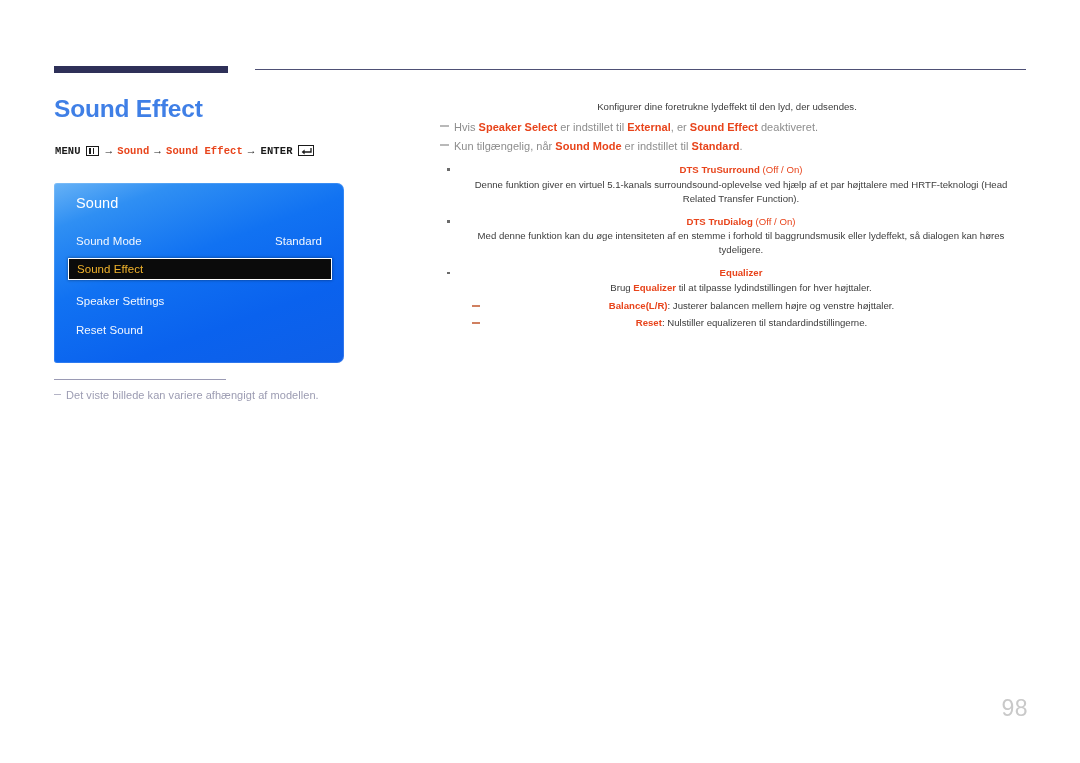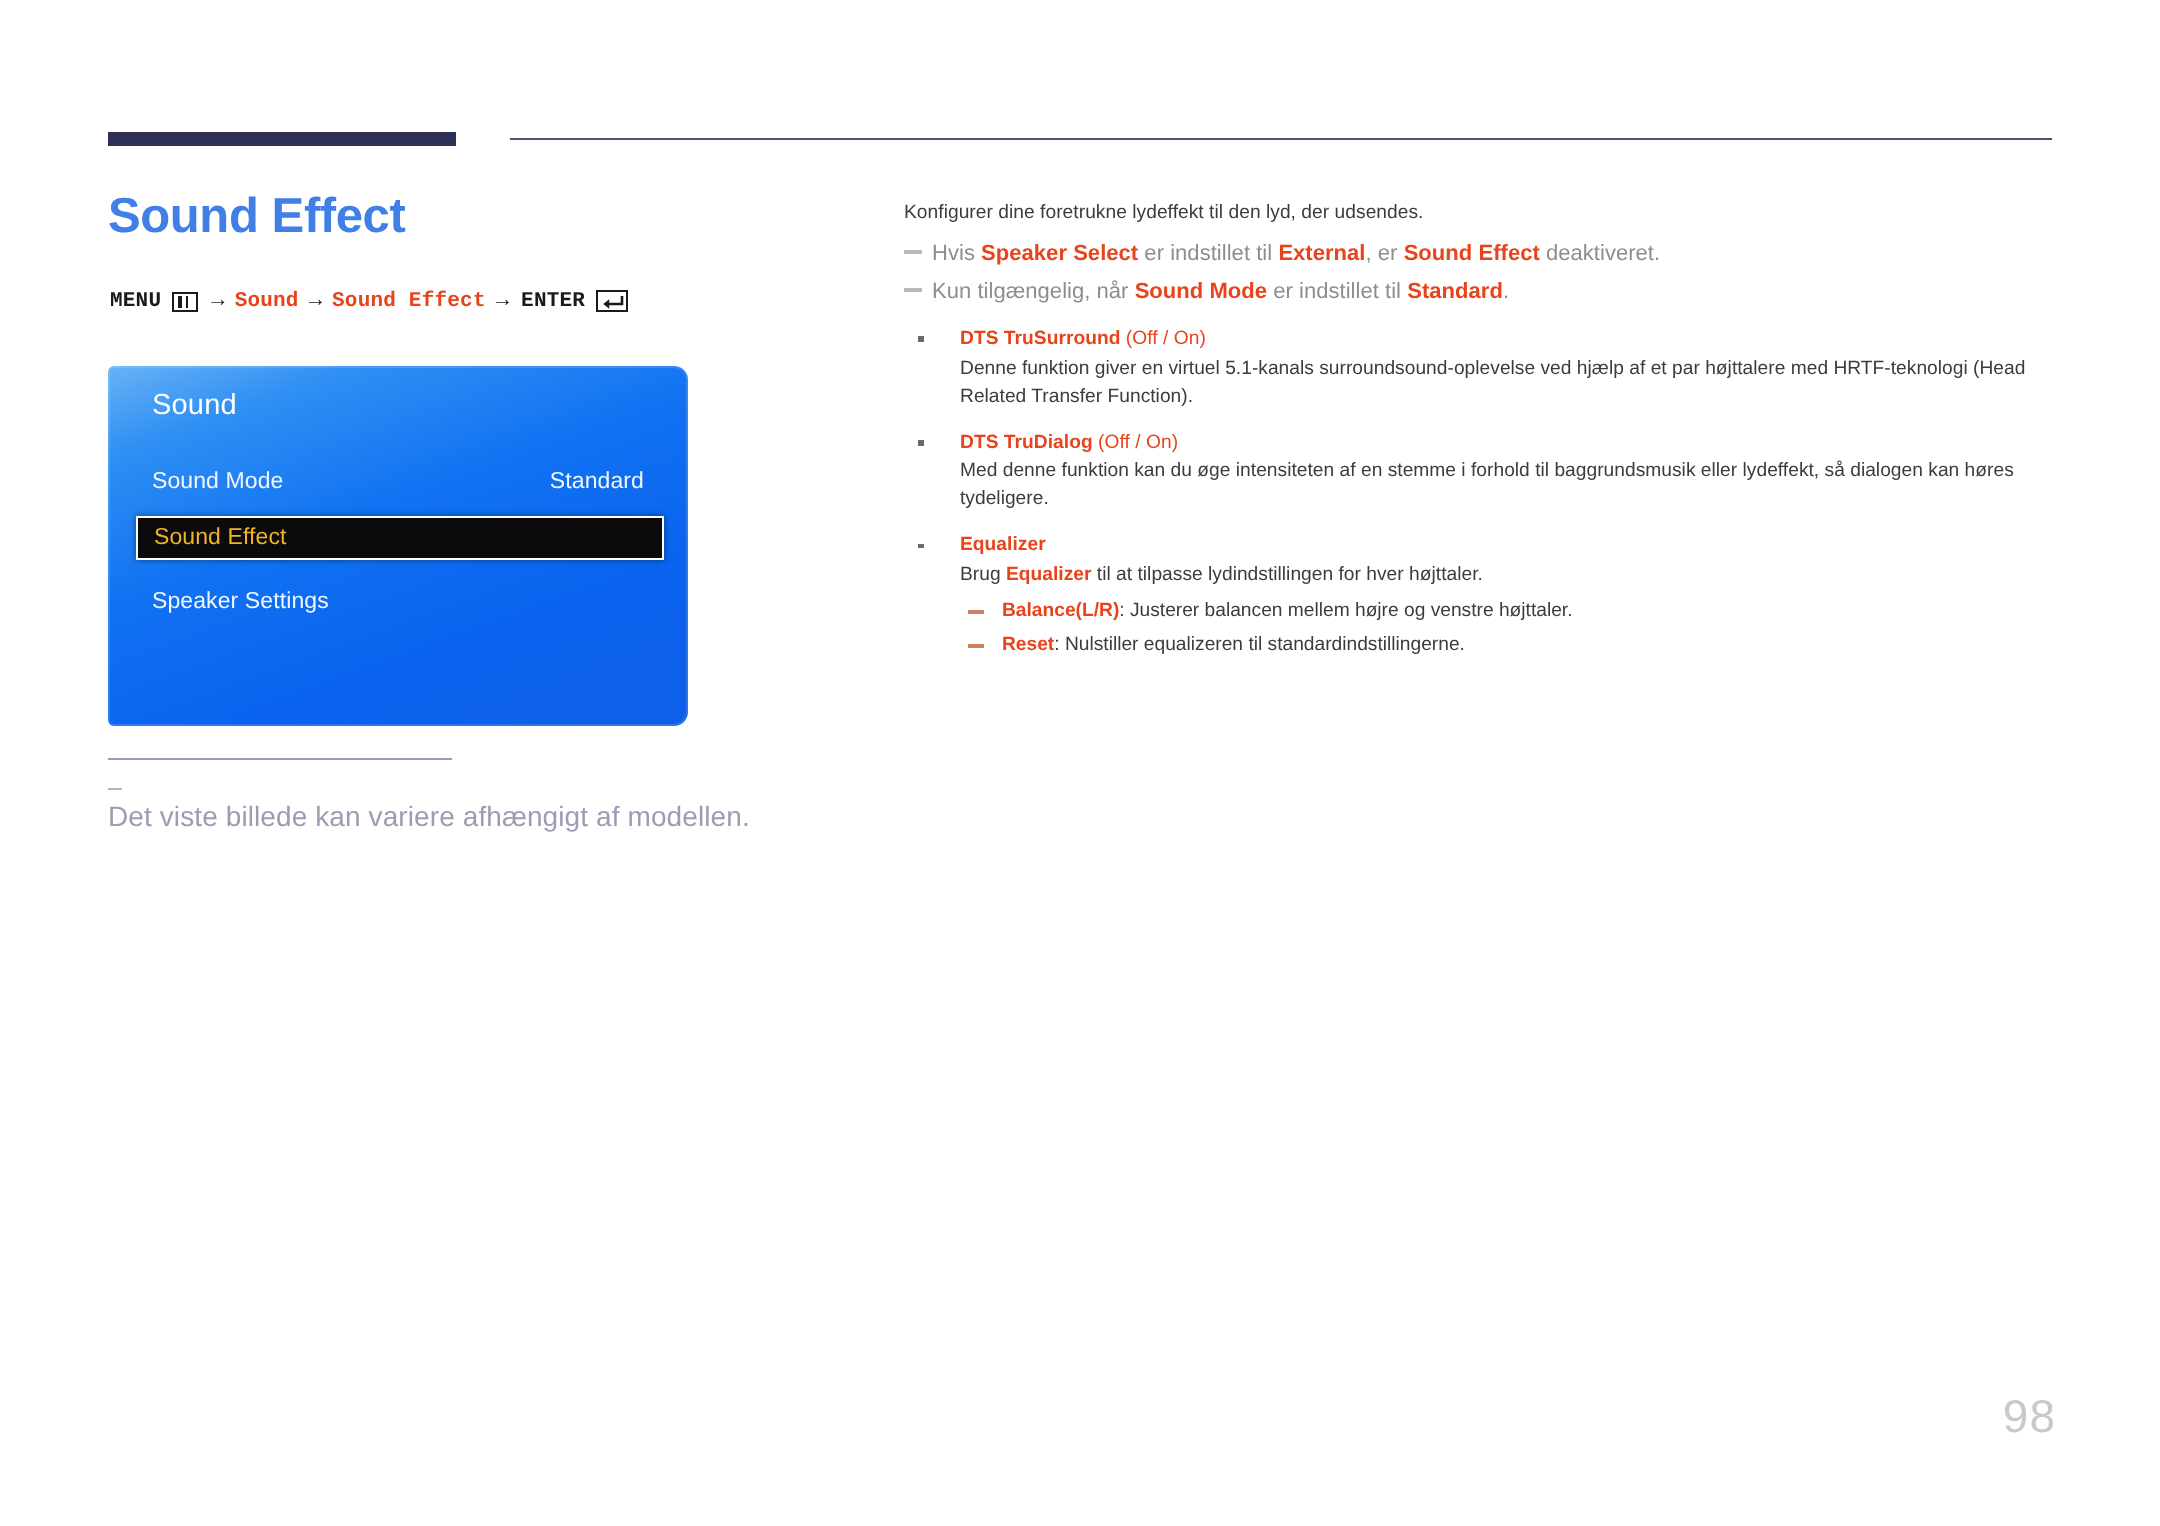--- a/index.html
+++ b/index.html
@@ -165,45 +165,45 @@
   .left-note-rule {
     position: absolute;
     left: 54px; top: 379px;
     width: 172px; height: 1px;
     background: #9a9ab4;
   }
   .left-note {
     position: absolute;
     left: 54px; top: 389px;
     width: 340px;
-    font-size: 14px;
+    font-size: 11px;
     color: #9c9cb2;
     letter-spacing: 0.05px;
     display: flex;
     align-items: flex-start;
     gap: 5px;
-    flex-direction: column;
   }
   .left-note .dash {
     display: inline-block;
     width: 7px; height: 1.4px;
     background: #b4b4c6;
     margin-top: 5px;
     flex: none;
   }
 
   
   .right-col {
     position: absolute;
-    left: 452px;
+    left: 440px;
     top: 100px;
     width: 574px;
     font-size: 9.6px;
     color: #3c3c3c;
     line-height: 1.45;
+    text-align: center;
   }
   .intro {
     font-size: 9.6px;
     color: #3c3c3c;
     margin: 0 0 6px 0;
     letter-spacing: 0.02px;
   }
   .note-line {
     display: flex;
     align-items: flex-start;
@@ -315,20 +315,23 @@
   </div>
 
   <div class="osd-row-sel">
     <span class="label">Sound Effect</span>
   </div>
 
   <div class="osd-row r1">
     <span>Speaker Settings</span>
   </div>
 
+  <div class="osd-row r2">
+    <span>Reset Sound</span>
+  </div>
 </div>
 
 <div class="left-note-rule"></div>
 <div class="left-note">
   <span class="dash"></span>
   <span>Det viste billede kan variere afhængigt af modellen.</span>
 </div>
 
 <div class="right-col">
   <p class="intro">Konfigurer dine foretrukne lydeffekt til den lyd, der udsendes.</p>

